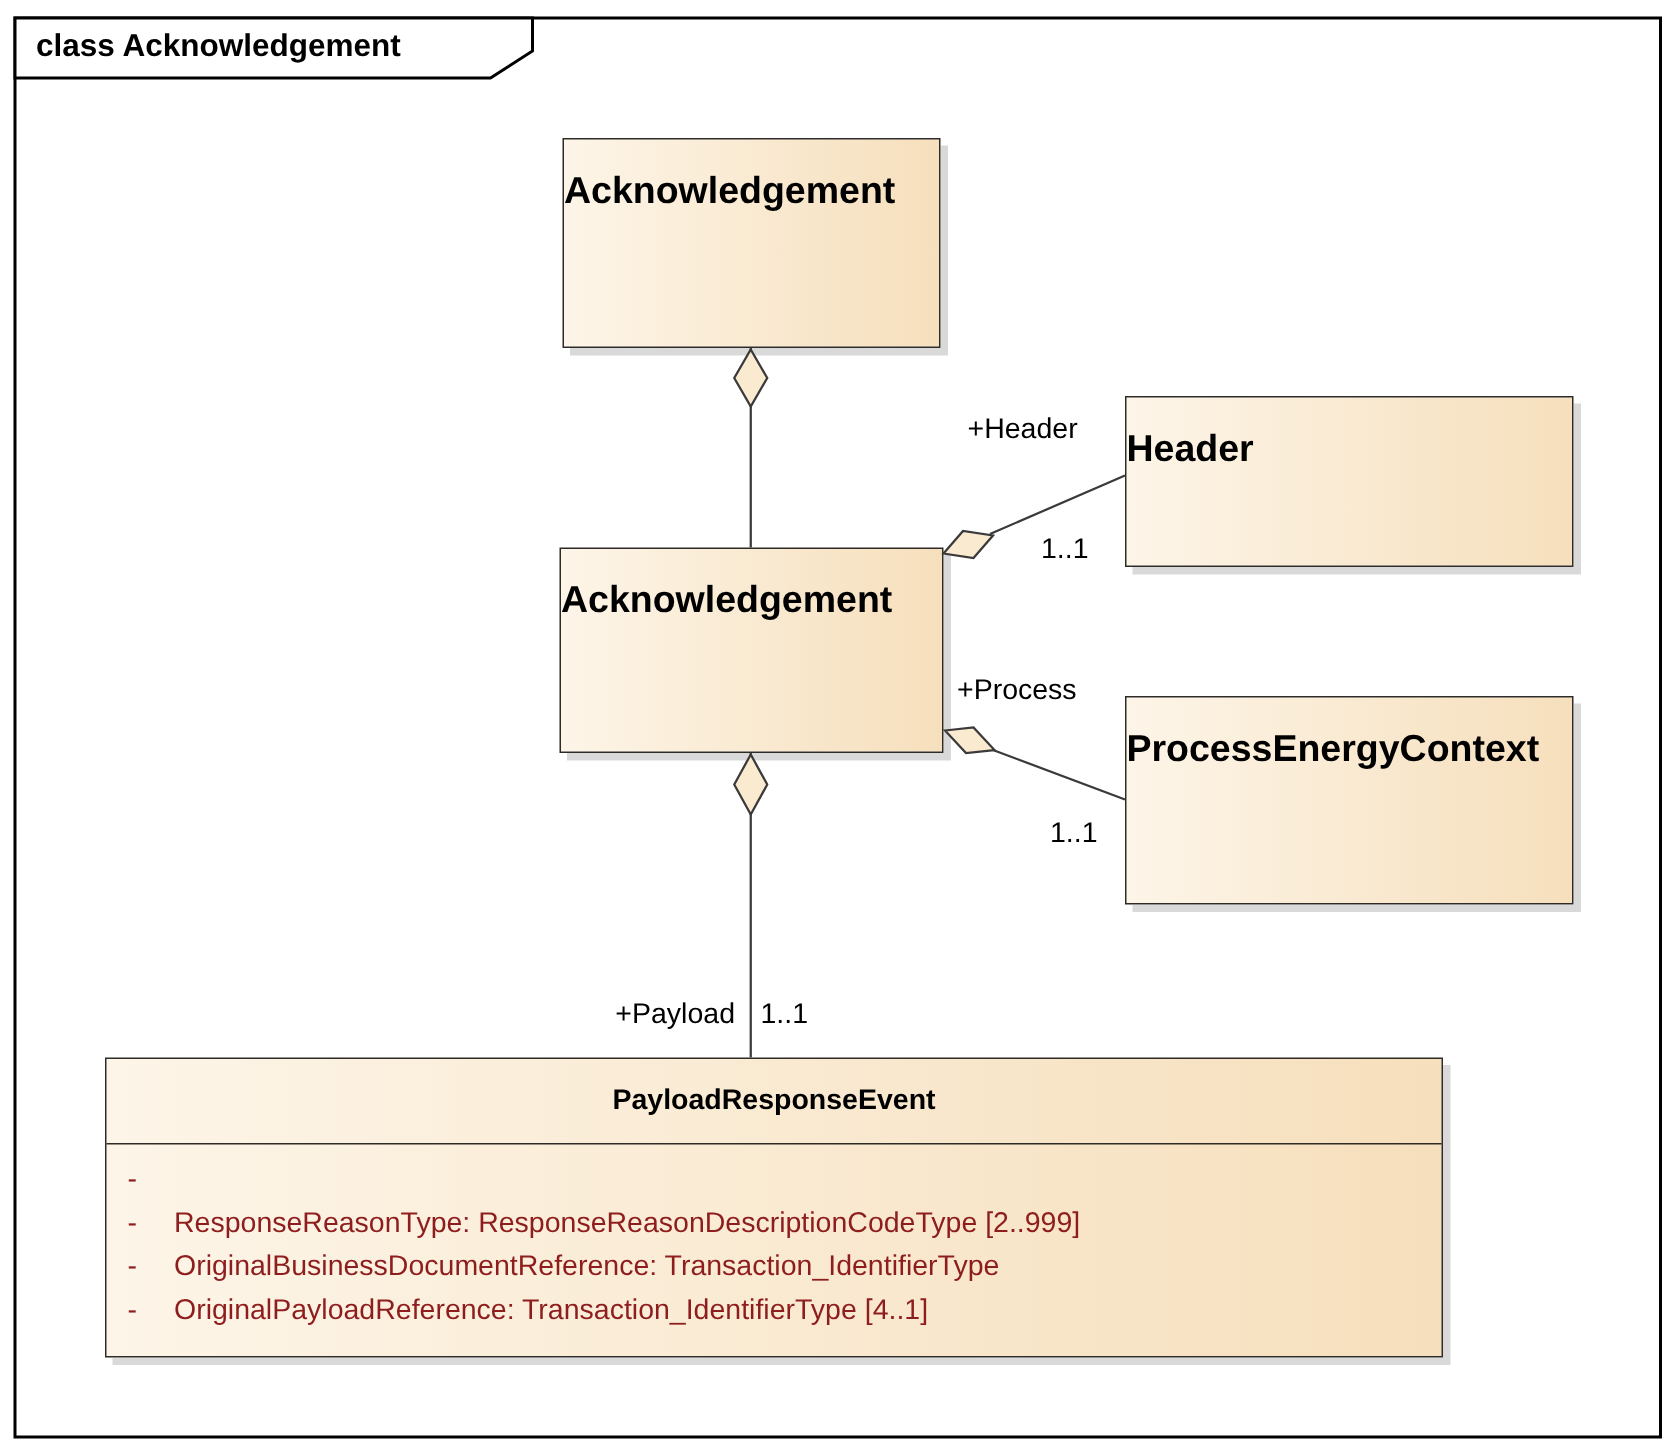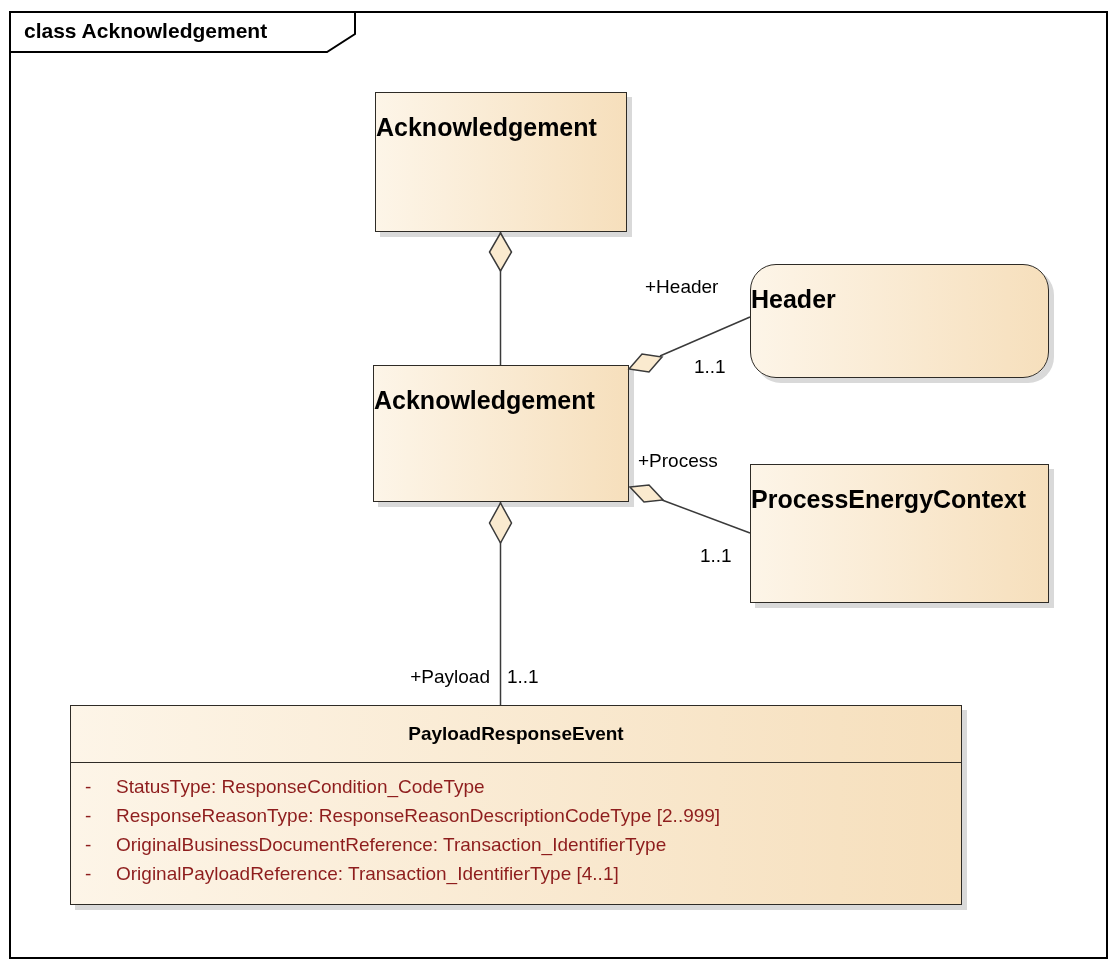--- a/index.html
+++ b/index.html
@@ -112,34 +112,33 @@
   <div class="frame-title">class Acknowledgement</div>
 
   <div class="class-box" style="left:375px; top:92px; width:252px; height:140px;">
     <div class="class-name">Acknowledgement</div>
   </div>
 
   <div class="class-box" style="left:373px; top:365px; width:256px; height:137px;">
     <div class="class-name">Acknowledgement</div>
   </div>
 
-  <div class="class-box" style="left:750px; top:264px; width:299px; height:114px;border-radius:26px;">
+  <div class="class-box" style="left:750px; top:264px; width:299px; height:114px;">
     <div class="class-name">Header</div>
   </div>
 
   <div class="class-box" style="left:750px; top:464px; width:299px; height:139px;">
     <div class="class-name">ProcessEnergyContext</div>
   </div>
 
   <div class="class-box" style="left:70px; top:705px; width:892px; height:200px;">
     <div class="compartment-title">PayloadResponseEvent</div>
     <div class="compartment-attrs">
       <div class="attr-row">
         <span class="attr-vis">-</span>
-        <span>StatusType: ResponseCondition_CodeType</span>
       </div>
       <div class="attr-row">
         <span class="attr-vis">-</span>
         <span>ResponseReasonType: ResponseReasonDescriptionCodeType [2..999]</span>
       </div>
       <div class="attr-row">
         <span class="attr-vis">-</span>
         <span>OriginalBusinessDocumentReference: Transaction_IdentifierType</span>
       </div>
       <div class="attr-row">

